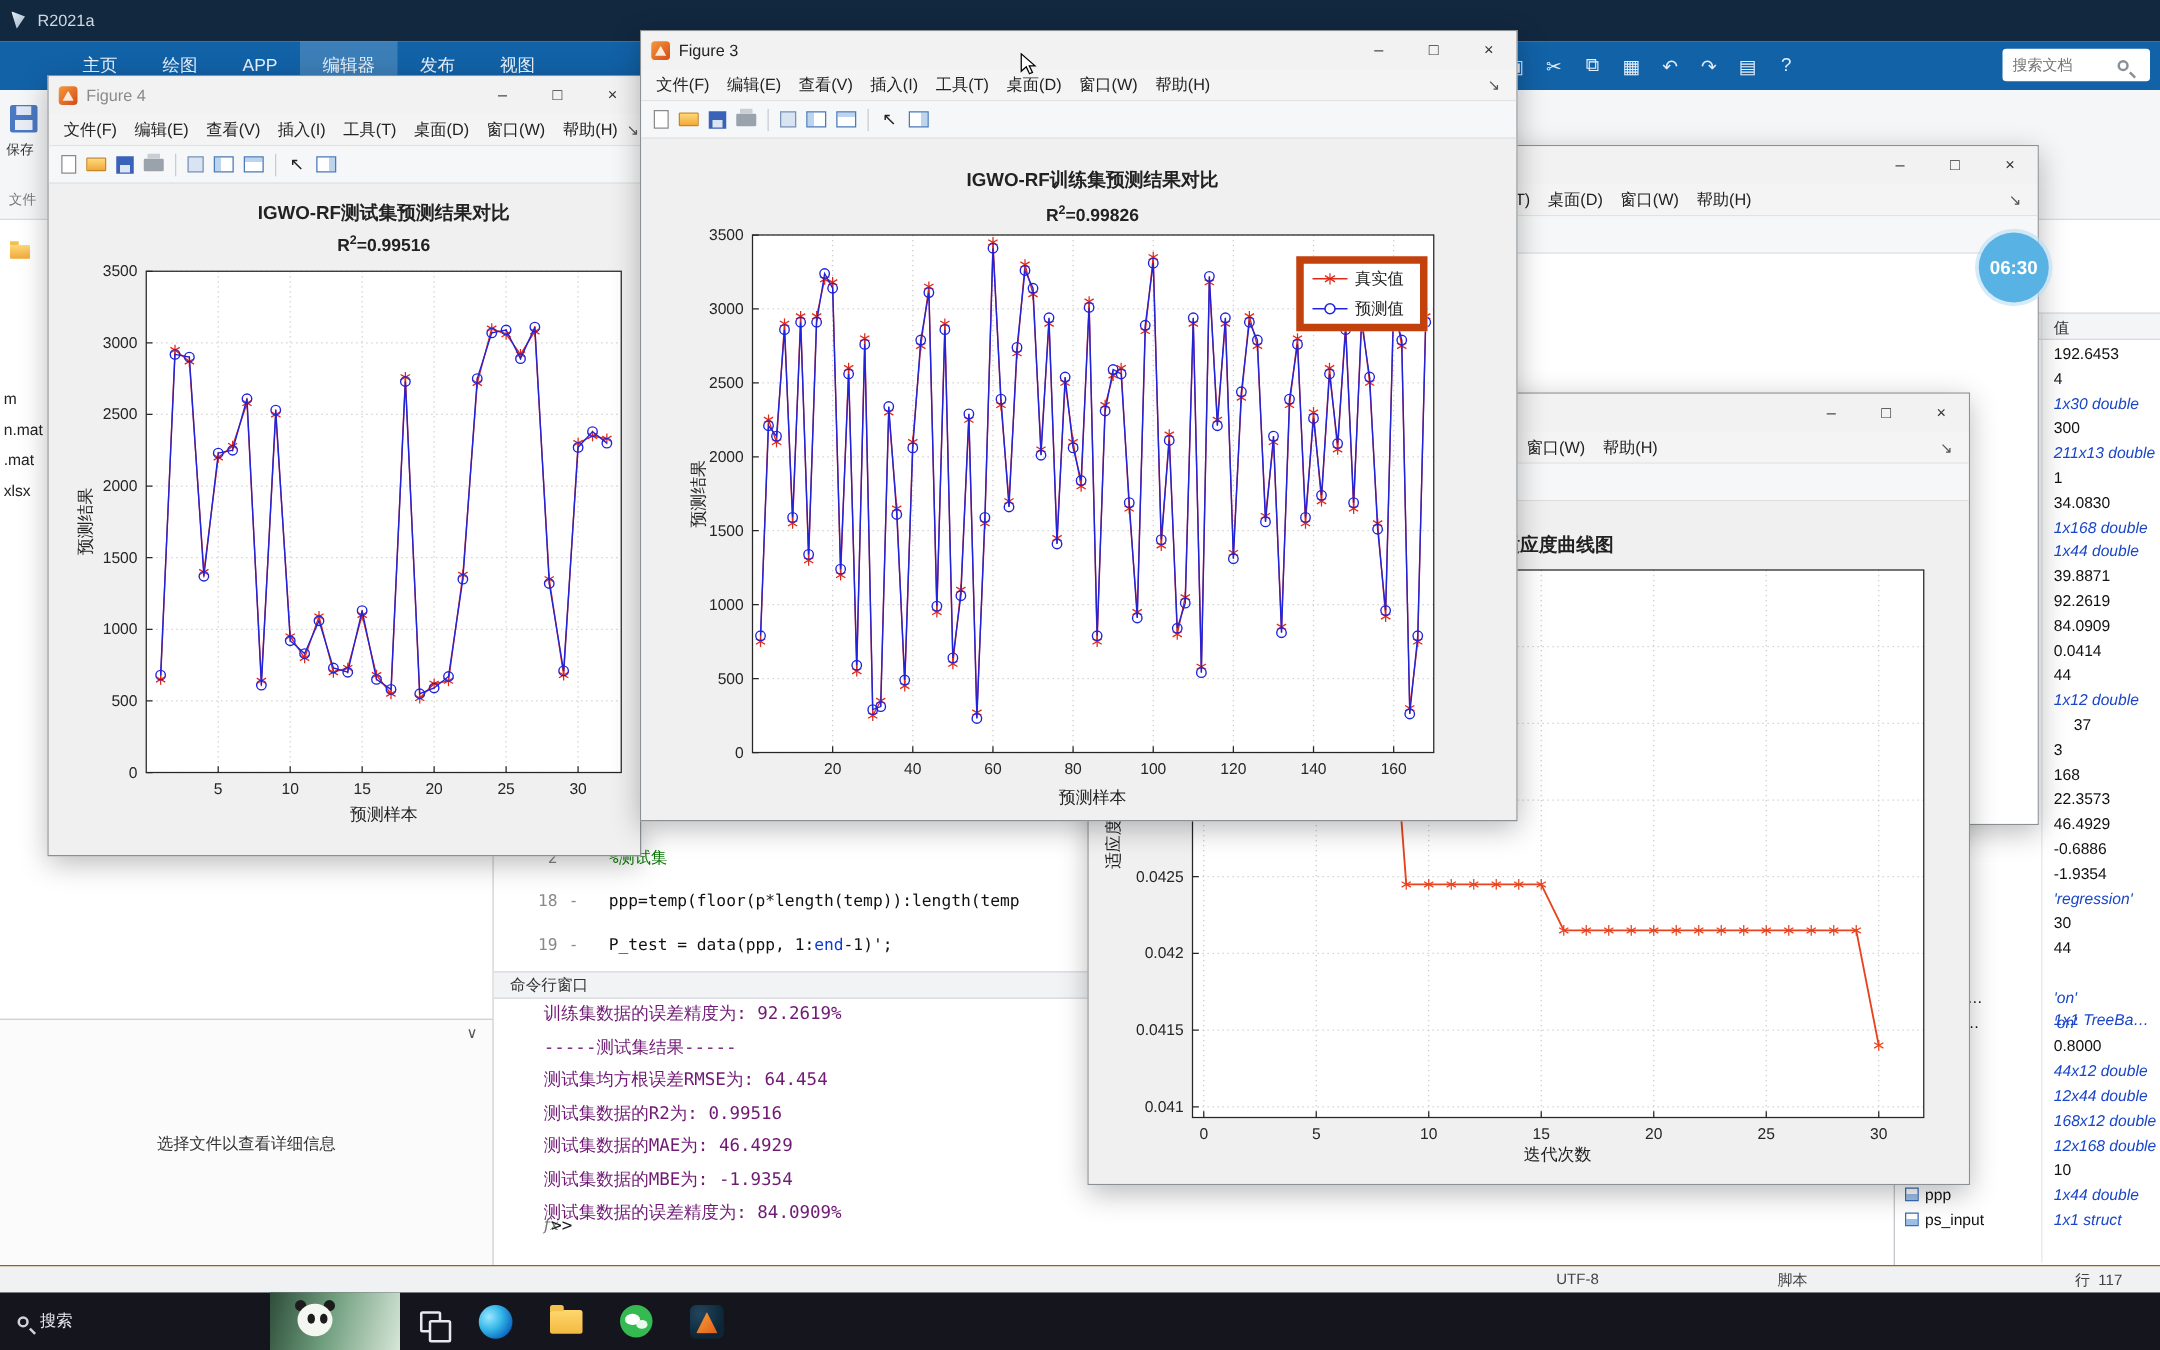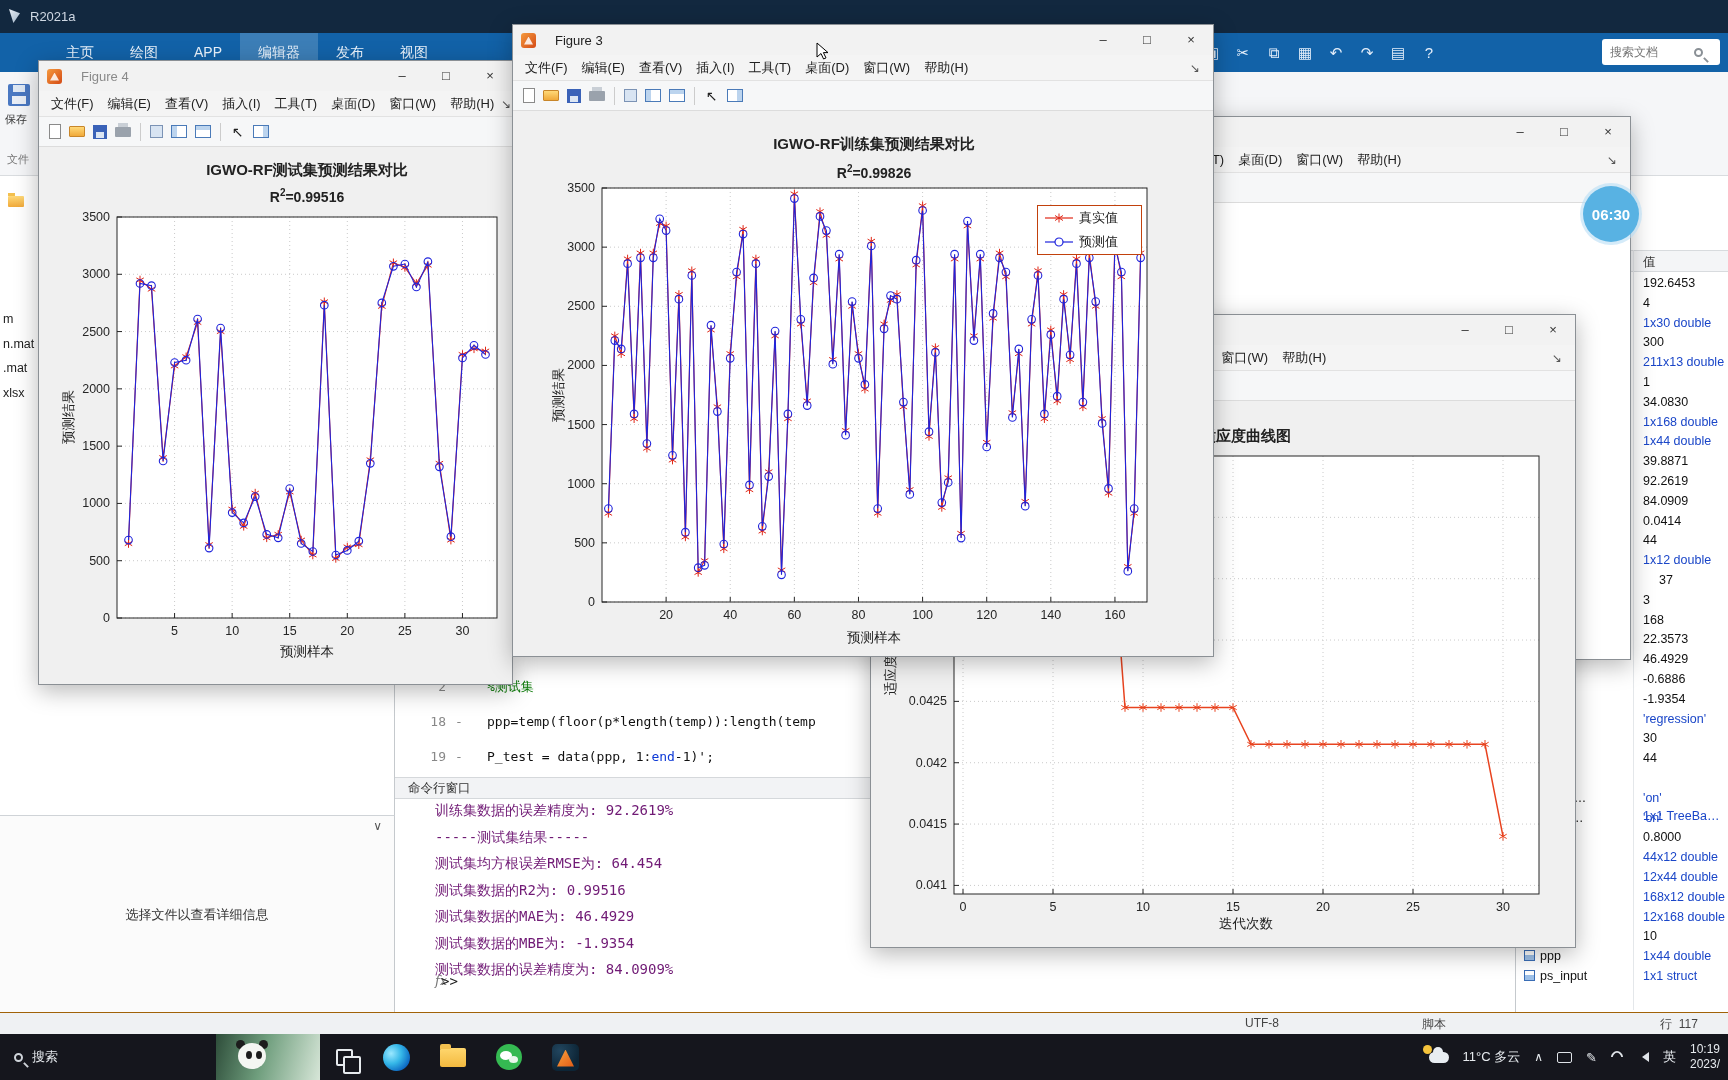--- a/index.html
+++ b/index.html
@@ -65,34 +65,34 @@
   #cmd-prompt{position:absolute;left:46px;top:196px;font-size:14px;
     font-family:"DejaVu Sans Mono",monospace;color:#1a1a1a;}
 
   
   #workspace{left:1515px;top:176px;width:213px;height:836px;background:#fff;border-left:1px solid #c5c9cd;}
   #ws-header{position:absolute;left:0;top:74px;width:100%;height:22px;background:#f4f5f7;
     border-bottom:1px solid #d8dbde;border-top:1px solid #d8dbde;}
   #ws-header span{position:absolute;left:127px;font-size:12.5px;color:#333;top:3px;}
   #ws-divider{position:absolute;left:117px;top:74px;width:1px;height:760px;background:#e4e7ea;}
   .wsval{position:absolute;left:127px;font-size:12.5px;color:#111;white-space:nowrap;height:19px;line-height:19px;}
-  .wsval.dim{color:#1a46c8;}
+  .wsval.dim{color:#1a46c8;font-style:italic;}
   .wsname{position:absolute;font-size:12.5px;color:#111;white-space:nowrap;height:19px;line-height:19px;}
   .wsicon{position:absolute;width:11px;height:11px;border:1px solid #3a6db5;background:
     linear-gradient(#fff 45%,#9dc0e8 45%);}
 
   
   #statusbar{left:0;top:1012px;width:1728px;height:22px;background:#eff1f3;border-top:1px solid #a16207;
     font-size:12px;color:#444;}
   .sbitem{position:absolute;top:3px;}
 
   
   .figwin{position:absolute;background:#f0f0f0;border:1px solid #8b9095;
     box-shadow:0 6px 22px rgba(0,0,0,.28);}
-  .figtitle{height:30px;display:flex;align-items:center;padding-left:8px;gap:19px;
+  .figtitle{height:30px;display:flex;align-items:center;padding-left:8px;gap:7px;
     font-size:13px;background:#f2f2f2;}
   .figico{width:15px;height:15px;border-radius:3px;flex:none;
     background:linear-gradient(135deg,#f59a3e,#d44a15);position:relative;}
   .figico::after{content:'';position:absolute;left:3px;top:4px;width:9px;height:8px;
     background:#fff;clip-path:polygon(50% 0,100% 100%,0 100%);opacity:.85;}
   .ftitle-text{color:#222;}
   .ftitle-text.inactive{color:#8a8a8a;}
   .wbtns{margin-left:auto;display:flex;height:30px;}
   .wbtn{width:44px;text-align:center;line-height:30px;font-size:13px;color:#333;}
   .figmenu{height:26px;border-bottom:1px solid #e2e2e2;display:flex;align-items:center;
@@ -116,21 +116,21 @@
   .fi-pane3{width:16px;height:13px;border:1px solid #4a7ab8;background:linear-gradient(270deg,#bcd4ee 35%,#fff 35%);}
   .figbody{position:absolute;left:0;right:0;bottom:0;top:86px;background:#f0f0f0;overflow:hidden;}
   .ctitle{position:absolute;transform:translateX(-50%);font-weight:bold;font-size:15px;color:#222;white-space:nowrap;}
   .csub{position:absolute;transform:translateX(-50%);font-weight:bold;font-size:14px;color:#222;}
   .csub sup{font-size:10px;}
   .xlab{position:absolute;transform:translateX(-50%);font-size:13.5px;color:#222;white-space:nowrap;}
   .ylab{position:absolute;transform:translate(-50%,-50%) rotate(-90deg);font-size:13.5px;color:#222;white-space:nowrap;}
   svg text{font:12.5px "Liberation Sans","DejaVu Sans",sans-serif;fill:#262626;}
   .grid{stroke:#cacaca;stroke-dasharray:1 3;stroke-width:1;}
   .tick{stroke:#262626;stroke-width:1;}
-  .leg{position:absolute;border:1px solid #c2410c;background:#fff;}
+  .leg{position:absolute;border:6px solid #c2410c;background:#fff;}
   .legrow{display:flex;align-items:center;height:24px;padding:0 6px;gap:5px;font-size:13px;color:#222;}
 
   
   #badge{left:1583px;top:186px;width:56px;height:56px;border-radius:50%;background:#58b2e3;
     color:#fff;font-weight:bold;font-size:15px;display:flex;align-items:center;justify-content:center;
     box-shadow:0 0 0 3px rgba(185,222,245,.6);}
 
   
   #taskbar{left:0;top:1034px;width:1728px;height:46px;background:#15161d;color:#e6eaee;}
   #tb-search{position:absolute;left:14px;top:0;height:46px;display:flex;align-items:center;gap:9px;font-size:13px;}
@@ -1241,29 +1241,15 @@
       <span class="panda-eye" style="left:30px;top:17px;"></span>
       <span class="panda-eye" style="left:40px;top:17px;"></span>
     </div>
     <div id="tb-icons">
       <span class="tview"></span>
       <span class="edge"></span>
       <span class="tfold"></span>
       <span class="wech"></span>
       <span class="tmat"></span>
     </div>
-    <div id="tb-right">
-      <span class="w-cloud"></span>
-      <span>11°C 多云</span>
-      <span style="font-size:12px;">∧</span>
-      <span class="kbd"></span>
-      <span style="font-size:13px;">✎</span>
-      <span class="wifi"></span>
-      <span class="spk"></span>
-      <span>英</span>
-      <div id="tb-time">
-        <div>10:19</div>
-        <div>2023/</div>
-      </div>
-    </div>
   </div>
 
 </div>
 
 </body></html>

